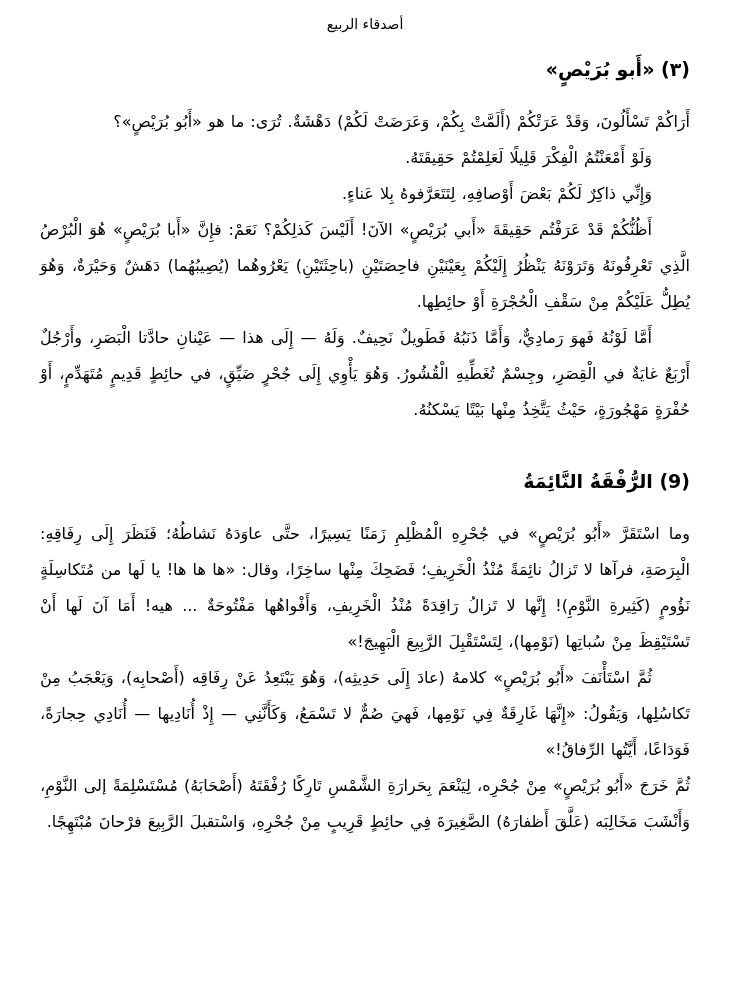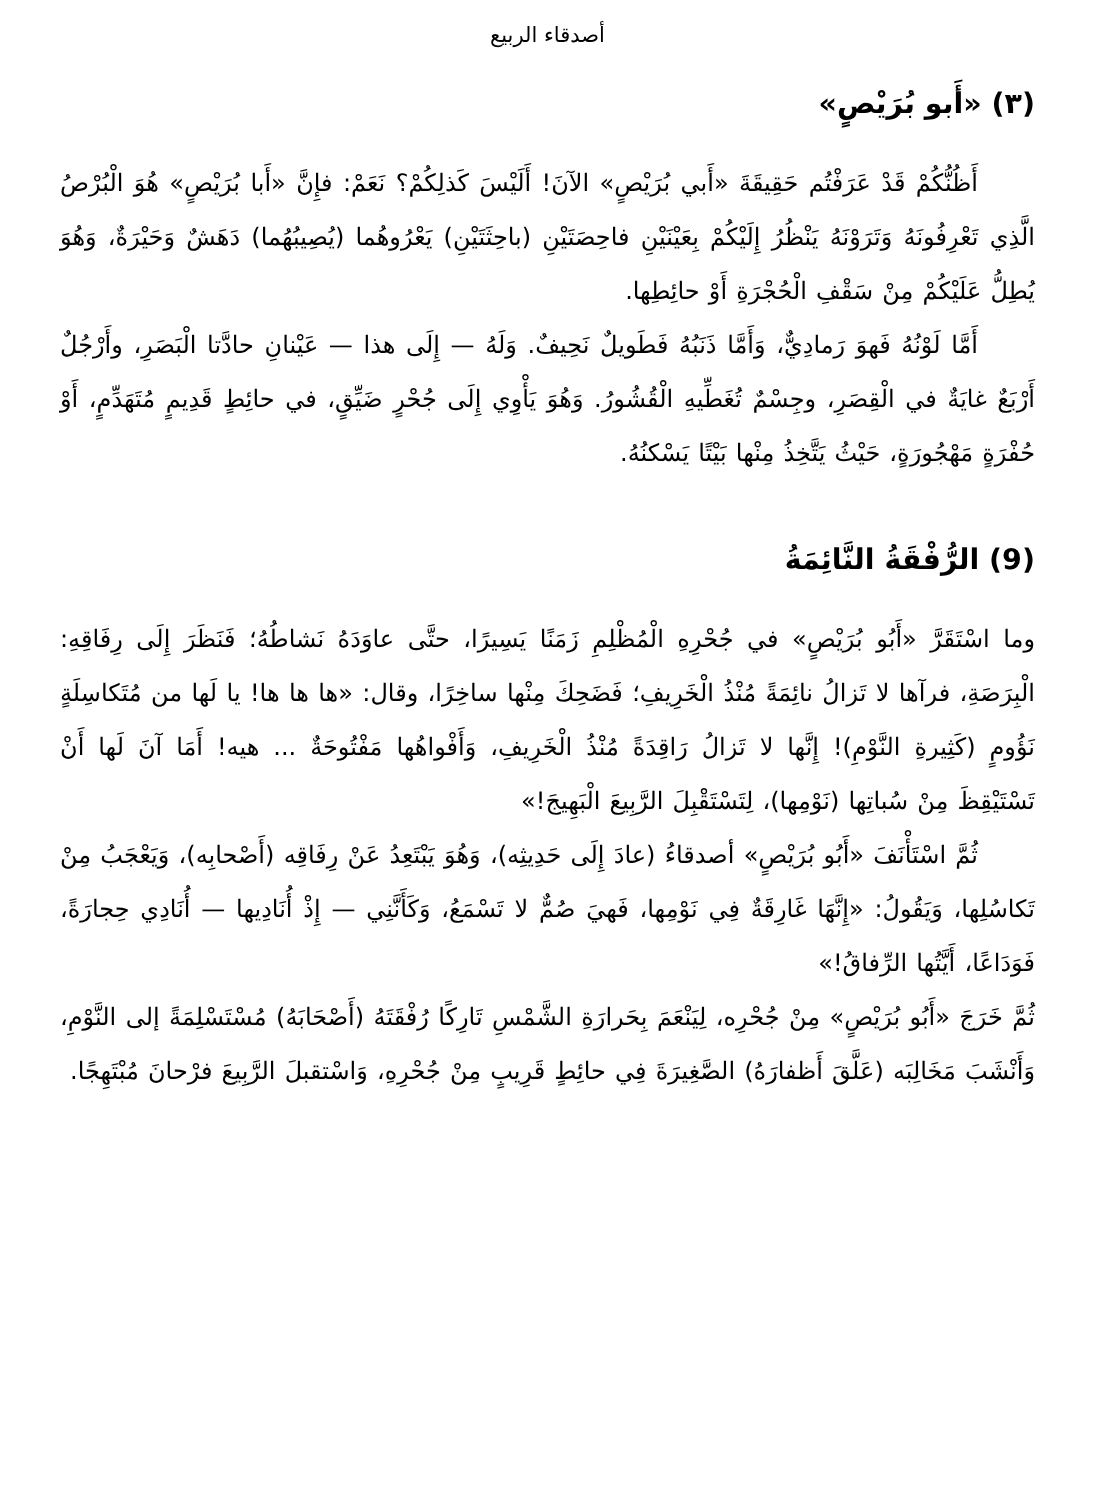--- a/index.html
+++ b/index.html
@@ -55,27 +55,30 @@
 </style>
 </head>
 <body>
 
 <div class="page">
 
   <div class="running-header">أصدقاء الربيع</div>
 
   <section>
     <h2 class="section-heading first">(٣) «أَبو بُرَيْصٍ»</h2>
+    <p class="para">أَرَاكُمْ تَسْأَلُونَ، وَقَدْ عَرَتْكُمْ (أَلَمَّتْ بِكُمْ، وَعَرَضَتْ لَكُمْ) دَهْشَةٌ. تُرَى: ما هو «أَبُو بُرَيْصٍ»؟</p>
+    <p class="para indent">وَلَوْ أَمْعَنْتُمُ الْفِكْرَ قَلِيلًا لَعَلِمْتُمْ حَقِيقَتَهُ.</p>
+    <p class="para indent">وَإِنِّي ذاكِرٌ لَكُمْ بَعْضَ أَوْصافِهِ، لِتَتَعَرَّفوهُ بِلا عَناءٍ.</p>
     <p class="para indent">أَظُنُّكُمْ قَدْ عَرَفْتُم حَقِيقَةَ «أَبي بُرَيْصٍ» الآنَ! أَلَيْسَ كَذلِكُمْ؟ نَعَمْ: فإِنَّ «أَبا بُرَيْصٍ» هُوَ الْبُرْصُ الَّذِي تَعْرِفُونَهُ وَتَرَوْنَهُ يَنْظُرُ إِلَيْكُمْ بِعَيْنَيْنِ فاحِصَتَيْنِ (باحِثَتَيْنِ) يَعْرُوهُما (يُصِيبُهُما) دَهَشٌ وَحَيْرَةٌ، وَهُوَ يُطِلُّ عَلَيْكُمْ مِنْ سَقْفِ الْحُجْرَةِ أَوْ حائِطِها.</p>
     <p class="para indent">أَمَّا لَوْنُهُ فَهوَ رَمادِيٌّ، وَأَمَّا ذَنَبُهُ فَطَويلٌ نَحِيفٌ. وَلَهُ — إِلَى هذا — عَيْنانِ حادَّتا الْبَصَرِ، وأَرْجُلٌ أَرْبَعٌ غايَةٌ في الْقِصَرِ، وجِسْمٌ تُغَطِّيهِ الْقُشُورُ. وَهُوَ يَأْوِي إِلَى جُحْرٍ ضَيِّقٍ، في حائِطٍ قَدِيمٍ مُتَهَدِّمٍ، أَوْ حُفْرَةٍ مَهْجُورَةٍ، حَيْثُ يَتَّخِذُ مِنْها بَيْتًا يَسْكنُهُ.</p>
   </section>
 
   <section>
     <h2 class="section-heading later">(9) الرُّفْقَةُ النَّائِمَةُ</h2>
     <p class="para">وما اسْتَقَرَّ «أَبُو بُرَيْصٍ» في جُحْرِهِ الْمُظْلِمِ زَمَنًا يَسِيرًا، حتَّى عاوَدَهُ نَشاطُهُ؛ فَنَظَرَ إِلَى رِفَاقِهِ: الْبِرَصَةِ، فرآها لا تَزالُ نائِمَةً مُنْذُ الْخَرِيفِ؛ فَضَحِكَ مِنْها ساخِرًا، وقال: «ها ها ها! يا لَها من مُتَكاسِلَةٍ نَؤُومٍ (كَثِيرةِ النَّوْمِ)! إِنَّها لا تَزالُ رَاقِدَةً مُنْذُ الْخَرِيفِ، وَأَفْواهُها مَفْتُوحَةٌ ... هيه! أَمَا آنَ لَها أَنْ تَسْتَيْقِظَ مِنْ سُباتِها (نَوْمِها)، لِتَسْتَقْبِلَ الرَّبِيعَ الْبَهِيجَ!»</p>
-    <p class="para indent">ثُمَّ اسْتَأْنَفَ «أَبُو بُرَيْصٍ» أصدقاءُ (عادَ إِلَى حَدِيثِه)، وَهُوَ يَبْتَعِدُ عَنْ رِفَاقِه (أَصْحابِه)، وَيَعْجَبُ مِنْ تَكاسُلِها، وَيَقُولُ: «إِنَّهَا غَارِقَةٌ فِي نَوْمِها، فَهيَ صُمٌّ لا تَسْمَعُ، وَكَأَنَّنِي — إِذْ أُنَادِيها — أُنَادِي حِجارَةً، فَوَدَاعًا، أَيَّتُها الرِّفاقُ!»</p>
+    <p class="para indent">ثُمَّ اسْتَأْنَفَ «أَبُو بُرَيْصٍ» كلامهُ (عادَ إِلَى حَدِيثِه)، وَهُوَ يَبْتَعِدُ عَنْ رِفَاقِه (أَصْحابِه)، وَيَعْجَبُ مِنْ تَكاسُلِها، وَيَقُولُ: «إِنَّهَا غَارِقَةٌ فِي نَوْمِها، فَهيَ صُمٌّ لا تَسْمَعُ، وَكَأَنَّنِي — إِذْ أُنَادِيها — أُنَادِي حِجارَةً، فَوَدَاعًا، أَيَّتُها الرِّفاقُ!»</p>
   </section>
 
   <section>
     <p class="para">ثُمَّ خَرَجَ «أَبُو بُرَيْصٍ» مِنْ جُحْرِه، لِيَنْعَمَ بِحَرارَةِ الشَّمْسِ تَارِكًا رُفْقَتَهُ (أَصْحَابَهُ) مُسْتَسْلِمَةً إلى النَّوْمِ، وَأَنْشَبَ مَخَالِبَه (عَلَّقَ أَظفارَهُ) الصَّغِيرَةَ فِي حائِطٍ قَرِيبٍ مِنْ جُحْرِهِ، وَاسْتقبلَ الرَّبِيعَ فرْحانَ مُبْتَهِجًا.</p>
   </section>
 
 </div>
 
 </body></html>

